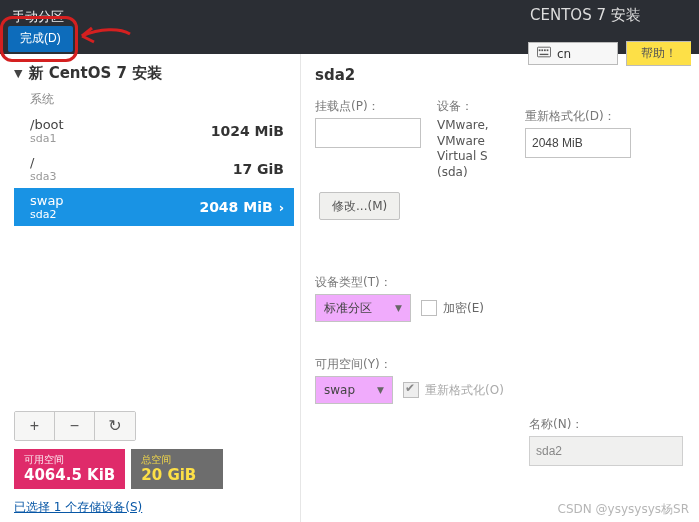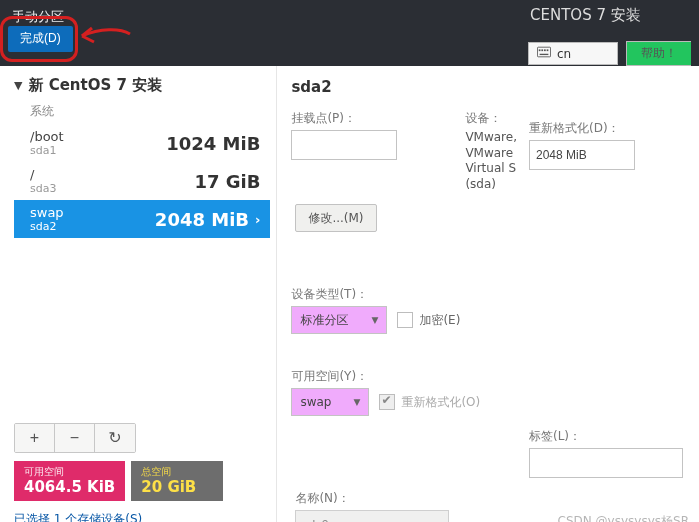--- a/index.html
+++ b/index.html
@@ -9,21 +9,21 @@
     height: 522px;
     font-family: "DejaVu Sans", "Liberation Sans", Arial, sans-serif;
     font-size: 13px;
     background: #ffffff;
     color: #555;
     overflow: hidden;
   }
   .topbar {
     background: #2b2e34;
     color: #eeeeee;
-    height: 66px;
+    height: 54px;
     position: relative;
   }
   .top-title {
     position: absolute;
     top: 8px; left: 12px;
     font-size: 13px;
   }
   .done-btn {
     position: absolute;
     top: 26px; left: 8px;
@@ -64,21 +64,21 @@
   .lang-box {
     display:flex; align-items:center; gap:6px;
     background:#f7f7f7; color:#333;
     padding:3px 10px 3px 8px;
     border:1px solid #bbb;
     font-size:12px;
     min-width:70px;
   }
   .kbd-icon svg { width:14px; height:12px; }
   .help-btn {
-    background:#22c55e; color:#555;
+    background:#fde047; color:#555;
     border:1px solid #bbb; border-right:none;
     padding:3px 14px; font-size:12px;
     cursor:pointer;
   }
 
   .main {
     display:flex;
     height: calc(522px - 54px);
   }
   .left {
@@ -97,21 +97,21 @@
   .part-list { flex:1; overflow:hidden; }
   .part {
     display:flex; align-items:center;
     padding: 5px 10px 5px 16px;
     justify-content:space-between;
     font-size:13px;
   }
   .part .pl { display:flex; flex-direction:column; }
   .part .pname { color:#444; font-weight:500;}
   .part .pdev  { color:#999; font-size:11px;}
-  .part .psize { color:#333; font-weight:700; font-size:18px;}
+  .part .psize { color:#333; font-weight:700; font-size:14px;}
   .part.selected {
     background:#1993e4;
     color:#fff;
   }
   .part.selected .pname,
   .part.selected .pdev,
   .part.selected .psize { color:#fff;}
   .chevron { margin-left:6px; color:#fff; font-weight:bold;}
   .btnbar {
     display:flex; gap:0; margin-top:8px;
@@ -351,24 +351,20 @@
             <span class="chkbox disabled checked"></span>
             <span>重新格式化(O)</span>
           </label>
         </div>
       </div>
 
       <div class="full-row">
             <div class="section-gap big"></div>
           </div>
 
-      <div>
-        <div class="flabel">标签(L)：</div>
-        <input class="text-input" style="width: 140px;" value="">
-      </div>
       <div class="dev-col">
         <div class="flabel">名称(N)：</div>
         <input class="text-input ro" style="width: 140px;" readonly="" value="sda2">
       </div>
     </div>
    </div>
     <div class="watermark">CSDN @ysysysys杨SR</div>
   </div>
 </div>
 

